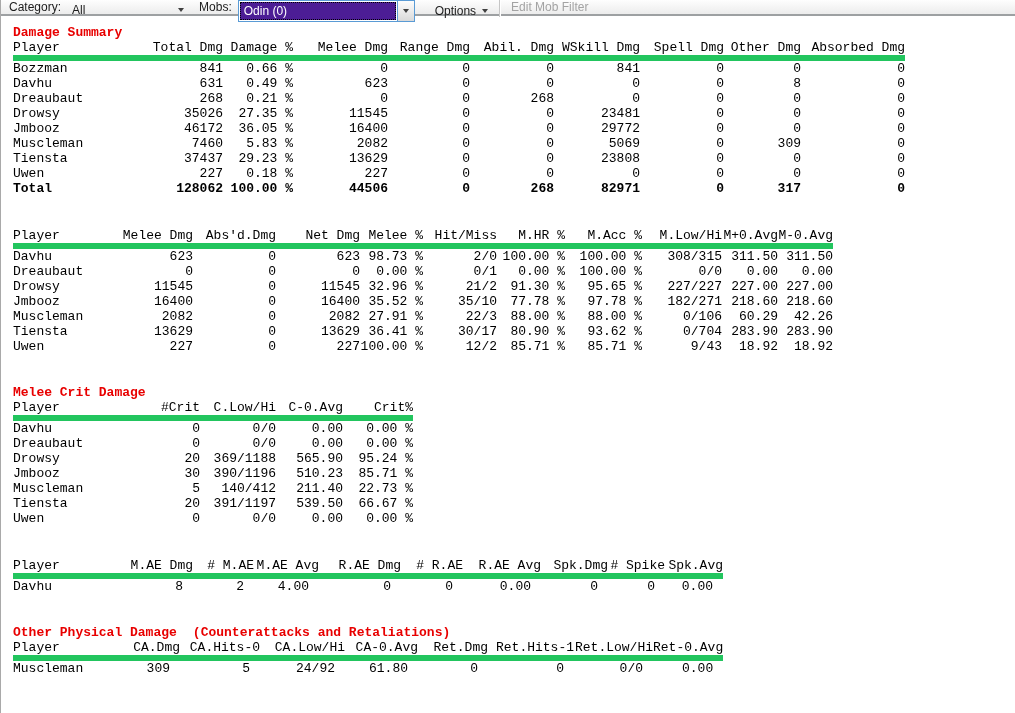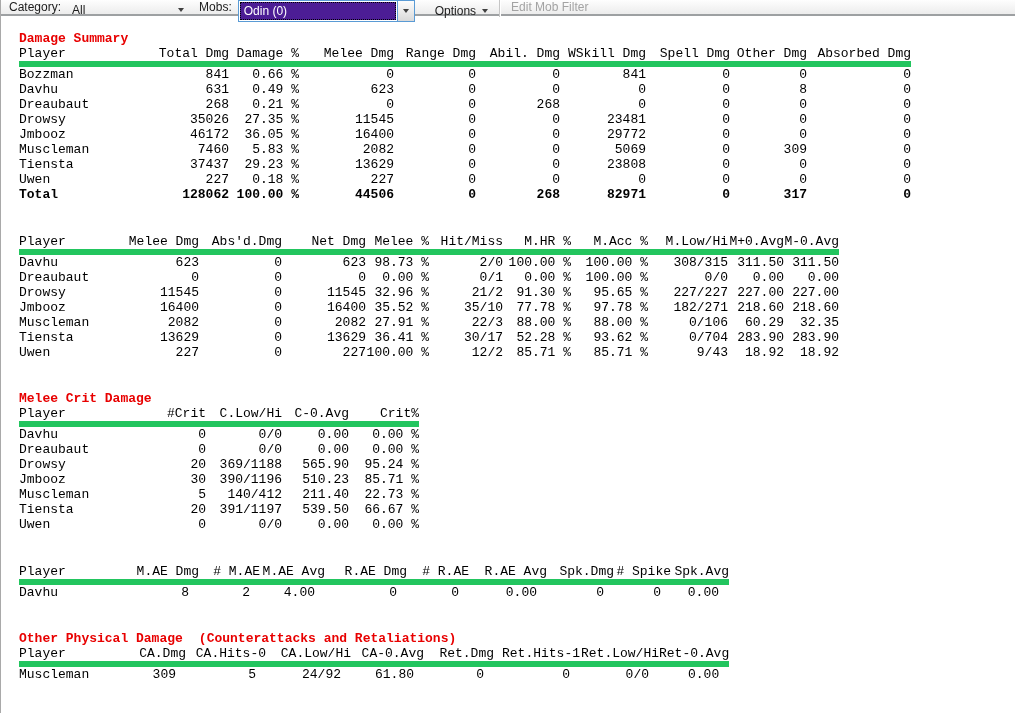--- a/index.html
+++ b/index.html
@@ -45,21 +45,21 @@
   .tb-button {
     display:flex; align-items:center; gap:6px; padding:0 6px;
     height:22px; cursor:default;
   }
   .tb-sep { width:1px; height:17px; background:#c6c6c6; margin:0 5px;
     box-shadow:1px 0 0 #fff; }
   .tb-disabled { color:#a3a3a3; padding:0 6px; }
 
   
   .content { padding:6px 0 0 8px; }
-  .section { margin:10px; }
+  .section { margin:4px; }
   .section + .section { margin-top:32px; }
   .sec-title {
     font-family:"Liberation Mono", monospace; font-size:13px; line-height:14px;
     font-weight:bold; color:#e80000; white-space:pre;
   }
   .sec-subtitle { margin-left:16px; }
   table.ptable {
     border-collapse:collapse; table-layout:fixed;
     font-family:"Liberation Mono", monospace; font-size:13px; line-height:15px;
     color:#000;
@@ -333,30 +333,30 @@
               <td class="left">Muscleman</td>
               <td class="right">2082</td>
               <td class="right">0</td>
               <td class="right">2082</td>
               <td class="right">27.91 %</td>
               <td class="right">22/3</td>
               <td class="right">88.00 %</td>
               <td class="right">88.00 %</td>
               <td class="right">0/106</td>
               <td class="right">60.29</td>
-              <td class="right">32.35</td>
+              <td class="right">42.26</td>
             </tr>
             <tr>
               <td class="left">Tiensta</td>
               <td class="right">13629</td>
               <td class="right">0</td>
               <td class="right">13629</td>
               <td class="right">36.41 %</td>
               <td class="right">30/17</td>
-              <td class="right">52.28 %</td>
+              <td class="right">80.90 %</td>
               <td class="right">93.62 %</td>
               <td class="right">0/704</td>
               <td class="right">283.90</td>
               <td class="right">283.90</td>
             </tr>
             <tr>
               <td class="left">Uwen</td>
               <td class="right">227</td>
               <td class="right">0</td>
               <td class="right">227</td>

